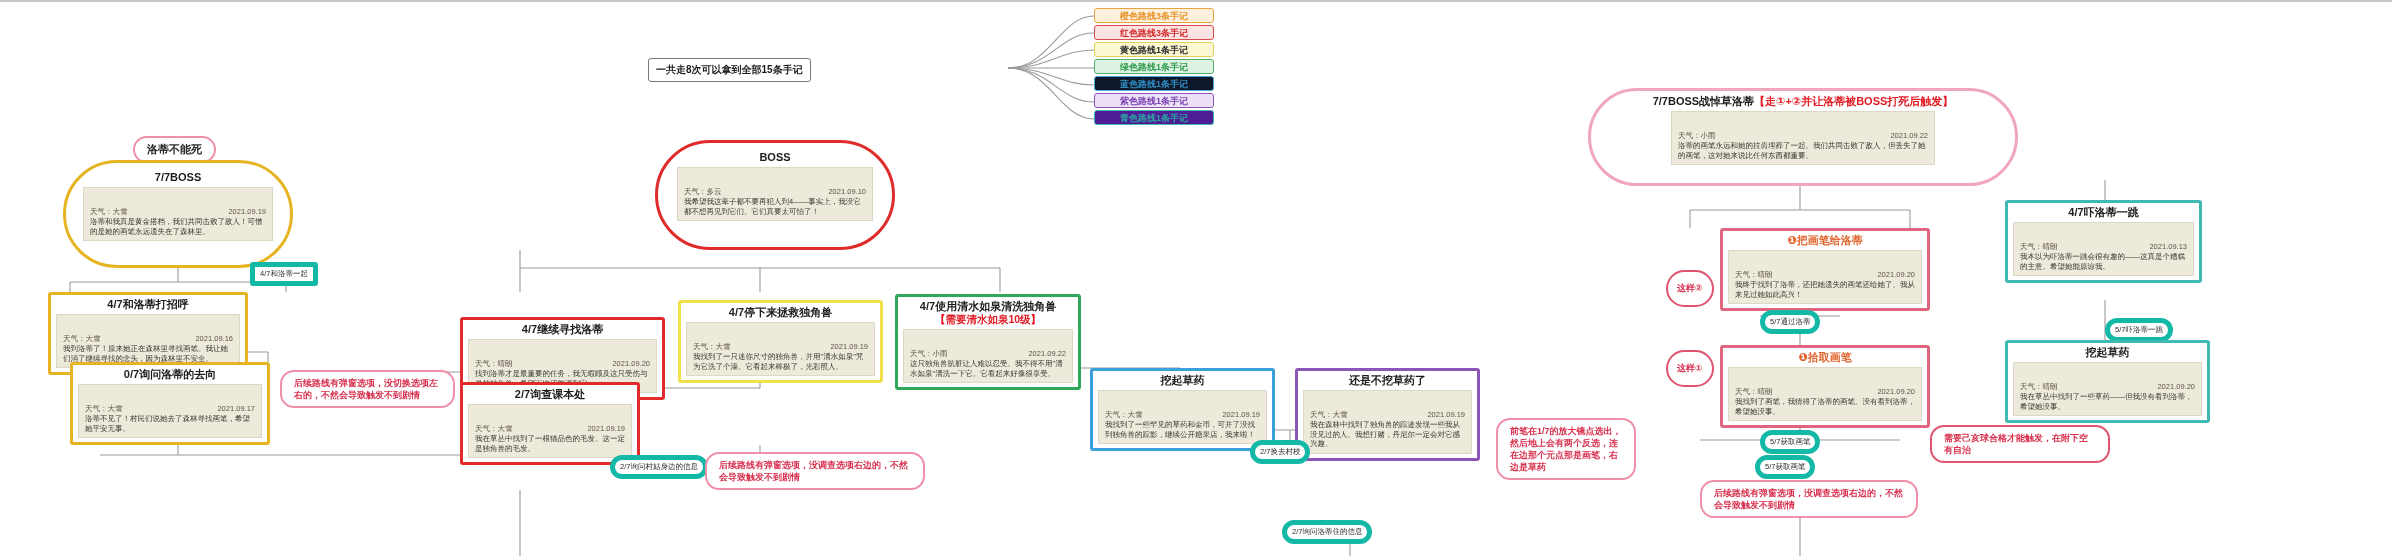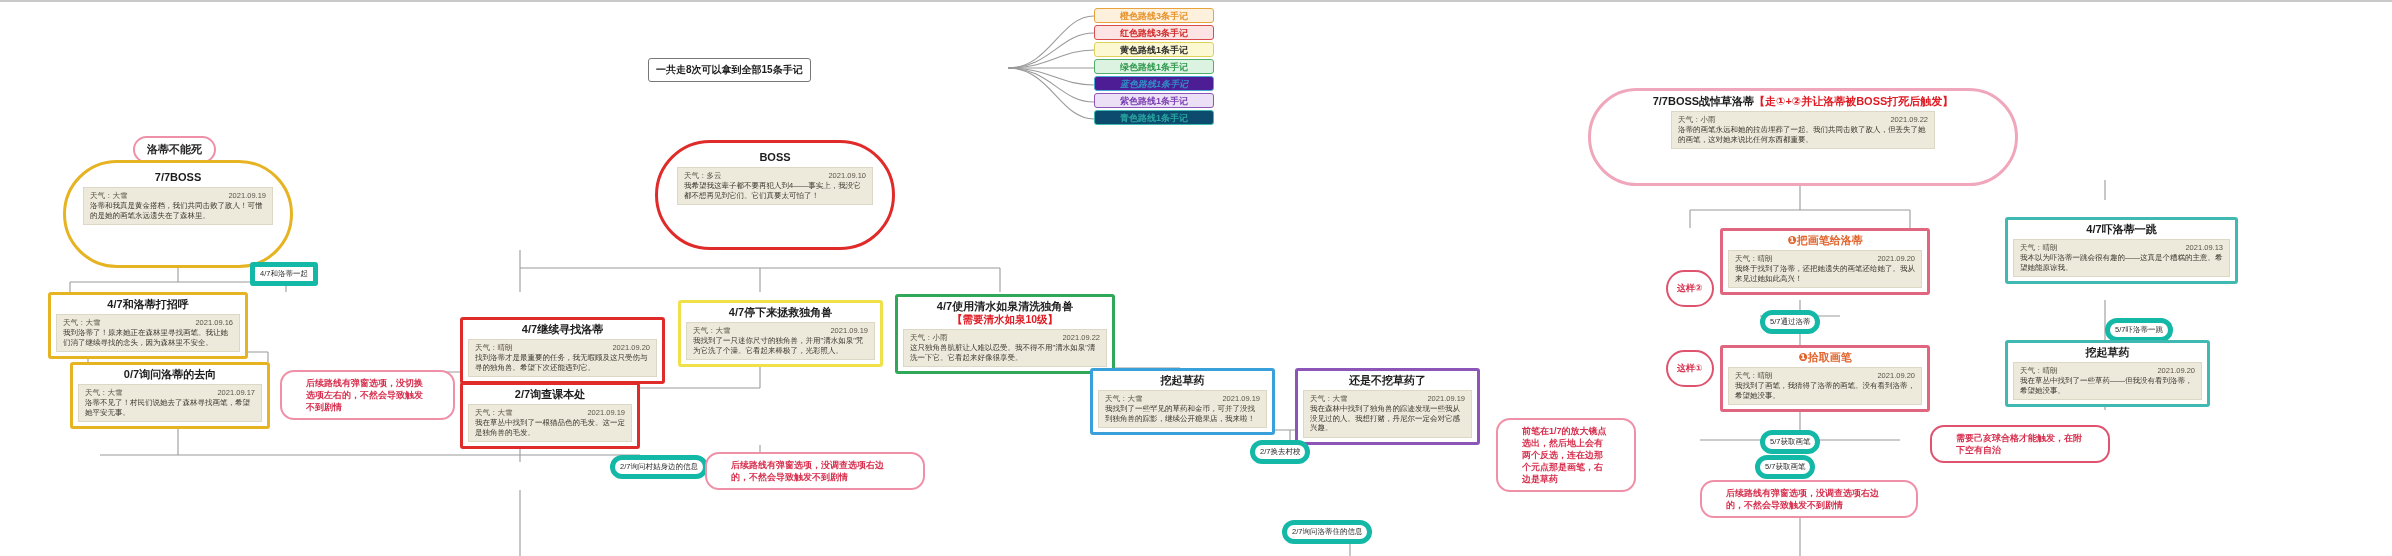--- a/index.html
+++ b/index.html
@@ -32,21 +32,21 @@
     white-space:nowrap;
   }
   .node .title.sub{
     color:#e01b24;
     font-size:10.5px;
   }
   .journal{
     margin-top:3px;
     background:#eeeadb;
     border:1px solid #ddd8c6;
-    padding:3px 6px 4px 6px;
+    padding:19px 6px 4px 6px;
     position:relative;
   }
   .journal .jhead{
     display:flex;justify-content:space-between;
     font-size:7.5px;color:#5a5348;line-height:9px;
   }
   .journal .jbody{
     font-size:7.5px;color:#3a352c;line-height:9.5px;
     margin-top:1px;
     word-break:break-all;
@@ -76,21 +76,21 @@
     color:#2a2a2a;
     white-space:nowrap;
   }
   .bubble.small{
     font-size:9px;padding:10px 9px;border-radius:20px;
     border-color:#e0536f;color:#d8304e;
   }
   .bubble.note{
     border-color:#f090a8;color:#d8304e;font-weight:bold;
     font-size:9px;line-height:12px;white-space:normal;
-    border-radius:14px;text-align:left;padding:5px 24px;
+    border-radius:14px;text-align:left;padding:5px 12px;
   }
 
   
   .minilabel{
     position:absolute;
     box-sizing:border-box;
     border:5px solid #14b8a6;
     border-radius:3px;
     background:#ffffff;
     font-size:7.5px;
@@ -193,23 +193,23 @@
       <path d="M520,490 L520,556"></path>
     </g>
   </svg>
 
   <div class="legend-root" style="left:648px;top:58px;">一共走8次可以拿到全部15条手记</div>
   <div class="legend" style="left:1094px;top:8px;width:120px;">
     <div class="legend-item" style="border-color:#e8a33d;background:#fdf0dc;color:#e8932a;">橙色路线3条手记</div>
     <div class="legend-item" style="border-color:#d94a4a;background:#fde3e3;color:#d22b2b;">红色路线3条手记</div>
     <div class="legend-item" style="border-color:#ddd15a;background:#fbf8d2;color:#2a2a2a;">黄色路线1条手记</div>
     <div class="legend-item" style="border-color:#4fae6a;background:#ddf3e2;color:#2f9a4e;">绿色路线1条手记</div>
-    <div class="legend-item" style="border-color:#49a8d4;background:#4c1d95;color:#2f8fc4;font-style:italic;">蓝色路线1条手记</div>
+    <div class="legend-item" style="border-color:#49a8d4;background:#0f172a;color:#2f8fc4;">蓝色路线1条手记</div>
     <div class="legend-item" style="border-color:#8c56b8;background:#ece0f7;color:#7a3fb0;">紫色路线1条手记</div>
-    <div class="legend-item" style="border-color:#3fb9b2;background:#0c4a6e;color:#2aa6a0;">青色路线1条手记</div>
+    <div class="legend-item" style="border-color:#3fb9b2;background:#4c1d95;color:#2aa6a0;">青色路线1条手记</div>
   </div>
 
   <div class="bubble" style="left:133px;top:136px;">洛蒂不能死</div>
 
   <div class="capsule" style="left:63px;top:160px;width:230px;height:108px;"></div>
   <div class="node" style="left:78px;top:168px;width:200px;border:none;background:transparent;">
     <div class="title">7/7BOSS</div>
     <div class="journal">
       <div class="jhead">
         <span>天气：大雪</span>
@@ -272,21 +272,21 @@
     <div class="title">4/7停下来拯救独角兽</div>
     <div class="journal">
       <div class="jhead">
         <span>天气：大雪</span>
         <span>2021.09.19</span>
       </div>
       <div class="jbody">我找到了一只迷你尺寸的独角兽，并用"清水如泉"咒为它洗了个澡。它看起来棒极了，光彩照人。</div>
     </div>
   </div>
 
-  <div class="node" style="left:895px;top:294px;width:220px;border-color:#2fa85a;">
+  <div class="node" style="left:895px;top:294px;width:186px;border-color:#2fa85a;">
     <div class="title">4/7使用清水如泉清洗独角兽</div>
     <div class="title sub">【需要清水如泉10级】</div>
     <div class="journal">
       <div class="jhead">
         <span>天气：小雨</span>
         <span>2021.09.22</span>
       </div>
       <div class="jbody">这只独角兽肮脏让人难以忍受。我不得不用"清水如泉"清洗一下它。它看起来好像很享受。</div>
     </div>
   </div>
@@ -369,21 +369,21 @@
       </div>
       <div class="jbody">我找到了画笔，我猜得了洛蒂的画笔。没有看到洛蒂，希望她没事。</div>
     </div>
   </div>
 
   <div class="minilabel round" style="left:1760px;top:430px;">5/7获取画笔</div>
 
   <div class="bubble note" style="left:1496px;top:418px;width:140px;">前笔在1/7的放大镜点选出，然后地上会有两个反选，连在边那个元点那是画笔，右边是草药</div>
   <div class="bubble note" style="left:1700px;top:480px;width:218px;">后续路线有弹窗选项，没调查选项右边的，不然会导致触发不到剧情</div>
 
-  <div class="node" style="left:2005px;top:217px;width:233px;border-color:#3fb9b2;">
+  <div class="node" style="left:2005px;top:200px;width:197px;border-color:#3fb9b2;">
     <div class="title">4/7吓洛蒂一跳</div>
     <div class="journal">
       <div class="jhead">
         <span>天气：晴朗</span>
         <span>2021.09.13</span>
       </div>
       <div class="jbody">我本以为吓洛蒂一跳会很有趣的——这真是个糟糕的主意。希望她能原谅我。</div>
     </div>
   </div>
 

